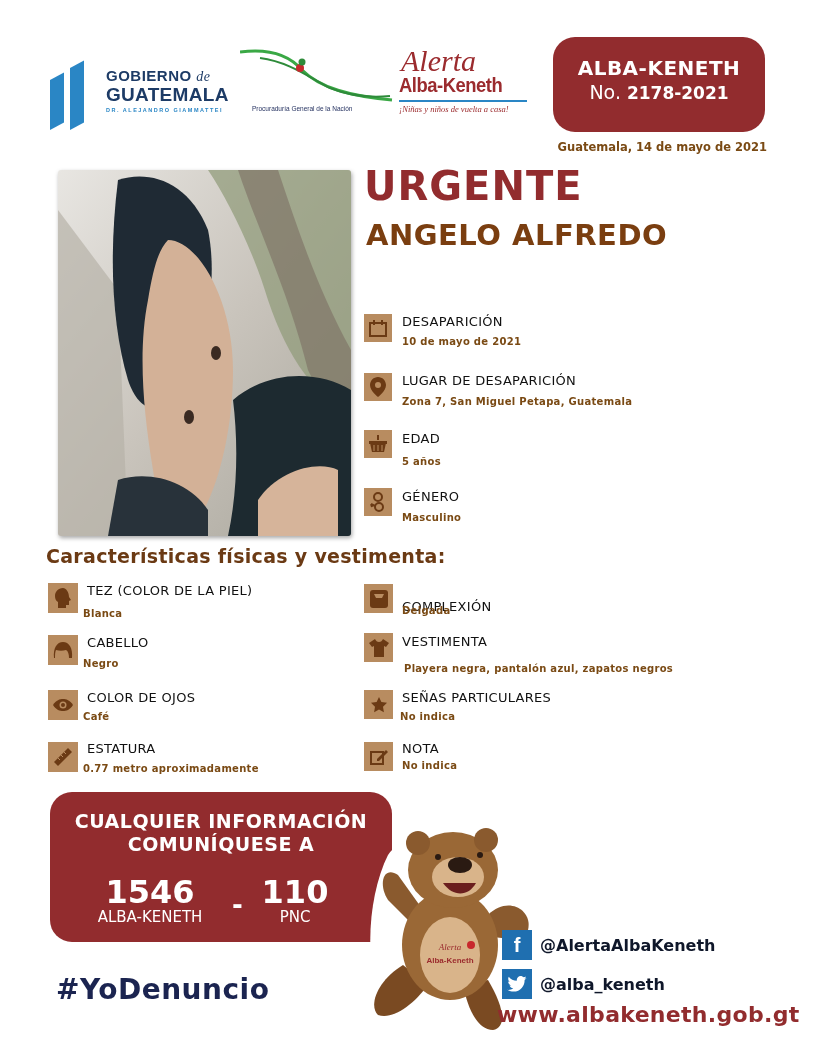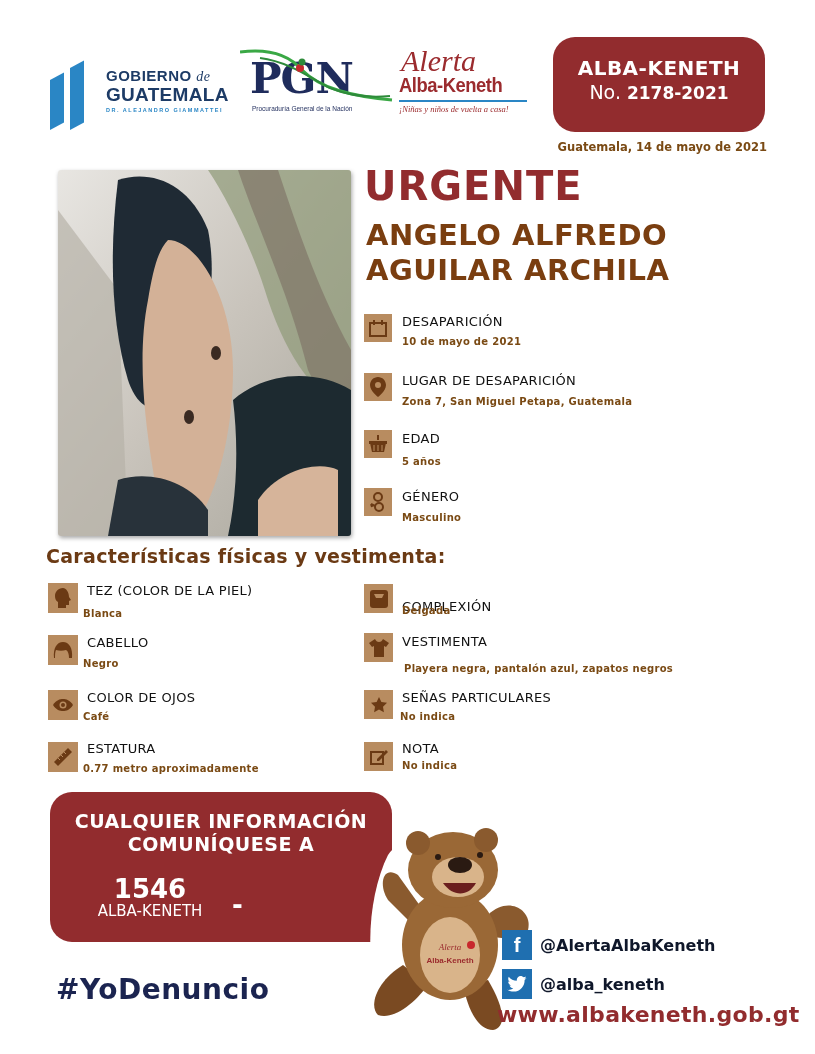--- a/index.html
+++ b/index.html
@@ -51,21 +51,21 @@
   .label { position: absolute; font-size: 13px; color: #111; white-space: nowrap; letter-spacing: 0.3px; }
   .value { position: absolute; font-size: 10px; font-weight: bold; color: #7a4a14; white-space: nowrap; letter-spacing: 0.3px; }
 
   .section-title { left: 46px; top: 545px; font-size: 19px; font-weight: bold; color: #6b3a14; letter-spacing: 0.3px; }
 
   
   .contact { left: 50px; top: 792px; width: 342px; height: 150px; background: #922c2e; border-radius: 22px; color: #fff; text-align: center; }
   .contact-l1, .contact-l2 { font-size: 19px; font-weight: bold; letter-spacing: 0.5px; line-height: 1.2; }
   .contact-l1 { margin-top: 18px; }
   .phone-block { position: absolute; text-align: center; }
-  .phone-num { font-size: 26px; font-weight: bold; line-height: 1; }
+  .phone-num { font-size: 32px; font-weight: bold; line-height: 1; }
   .phone-org { font-size: 15px; line-height: 1.3; }
   .phone-dash { position: absolute; left: 182px; top: 98px; font-size: 26px; font-weight: bold; }
 
   .hashtag { left: 56px; top: 973px; font-size: 28px; font-weight: bold; color: #1b2450; letter-spacing: 0.5px; }
 
   
   .bear { left: 368px; top: 815px; width: 175px; height: 225px; }
 
   
   .social-icon { position: absolute; width: 30px; height: 30px; background: #1f6fb0; display: flex; align-items: center; justify-content: center; color: #fff; font-weight: bold; }
@@ -79,21 +79,20 @@
   <div class="gob-bar b1"></div>
   <div class="gob-bar b2"></div>
   <div class="gob-text">
     <div class="gob-t1"><span>GOBIERNO</span> <i>de</i></div>
     <div class="gob-t2">GUATEMALA</div>
     <div class="gob-t3">DR. ALEJANDRO GIAMMATTEI</div>
   </div>
 </div>
 
 <div class="abs pgn-logo">
-  <div class="pgn-letters">PGN</div>
   <svg class="pgn-swoosh" width="155" height="60" viewBox="0 0 155 60">
     <path d="M0 4 C30 0 50 8 62 22 C80 40 110 48 152 52" stroke="#3aa845" stroke-width="3" fill="none"></path>
     <path d="M20 10 C50 14 70 30 90 40 C110 48 130 50 150 48" stroke="#2e8b3a" stroke-width="2" fill="none"></path>
     <circle cx="60" cy="20" r="4" fill="#c8282d"></circle>
     <circle cx="62" cy="14" r="3.5" fill="#2e8b3a"></circle>
   </svg>
   <div class="pgn-sub">Procuraduría General de la Nación</div>
 </div>
 
 <div class="abs ak-logo">
@@ -129,21 +128,20 @@
     <ellipse cx="131" cy="247" rx="5" ry="7" fill="#3a2a22"></ellipse>
     <path d="M175 230 C210 200 260 200 293 220 L293 366 L170 366 C180 320 180 270 175 230Z" fill="#1d2a30"></path>
     <path d="M200 330 C220 300 260 290 280 300 L280 366 L200 366Z" fill="#d6b49a"></path>
     <path d="M60 310 C90 300 130 310 150 340 L150 366 L50 366Z" fill="#28323a"></path>
   </svg>
 </div>
 
 <div class="abs urgent">URGENTE</div>
 <div class="abs person-name">
   <div>ANGELO ALFREDO</div>
-  <div>AGUILAR ARCHILA</div>
 </div>
 
 <div>
   <div class="icon-box" style="left:364px;top:314px;">
     <svg width="20" height="18" viewBox="0 0 20 18">
         <rect x="2" y="4" width="16" height="13" fill="none" stroke="#6b3a14" stroke-width="2"></rect>
         <rect x="5" y="1" width="2" height="5" fill="#6b3a14"></rect>
         <rect x="13" y="1" width="2" height="5" fill="#6b3a14"></rect>
       </svg>
   </div>
@@ -274,20 +272,24 @@
 </div>
 
 <div class="abs contact">
   <div class="contact-l1">CUALQUIER INFORMACIÓN</div>
   <div class="contact-l2">COMUNÍQUESE A</div>
   <div class="phone-block" style="left:30px;top:84px;width:140px;">
     <div class="phone-num">1546</div>
     <div class="phone-org">ALBA-KENETH</div>
   </div>
   <div class="phone-dash">-</div>
+  <div class="phone-block" style="left:205px;top:84px;width:80px;">
+    <div class="phone-num">110</div>
+    <div class="phone-org">PNC</div>
+  </div>
 </div>
 
 <div class="abs hashtag">#YoDenuncio</div>
 
 <div class="abs bear">
   <svg width="175" height="225" viewBox="0 0 175 225">
 
     <path d="M20 40 C40 10 120 0 150 40 C175 80 175 140 160 180 C140 225 40 225 15 190 C-5 150 0 80 20 40Z" fill="#ffffff"></path>
 
     <path d="M30 60 C15 50 10 70 20 85 L45 110 L55 95Z" fill="#8a5a2e"></path>

